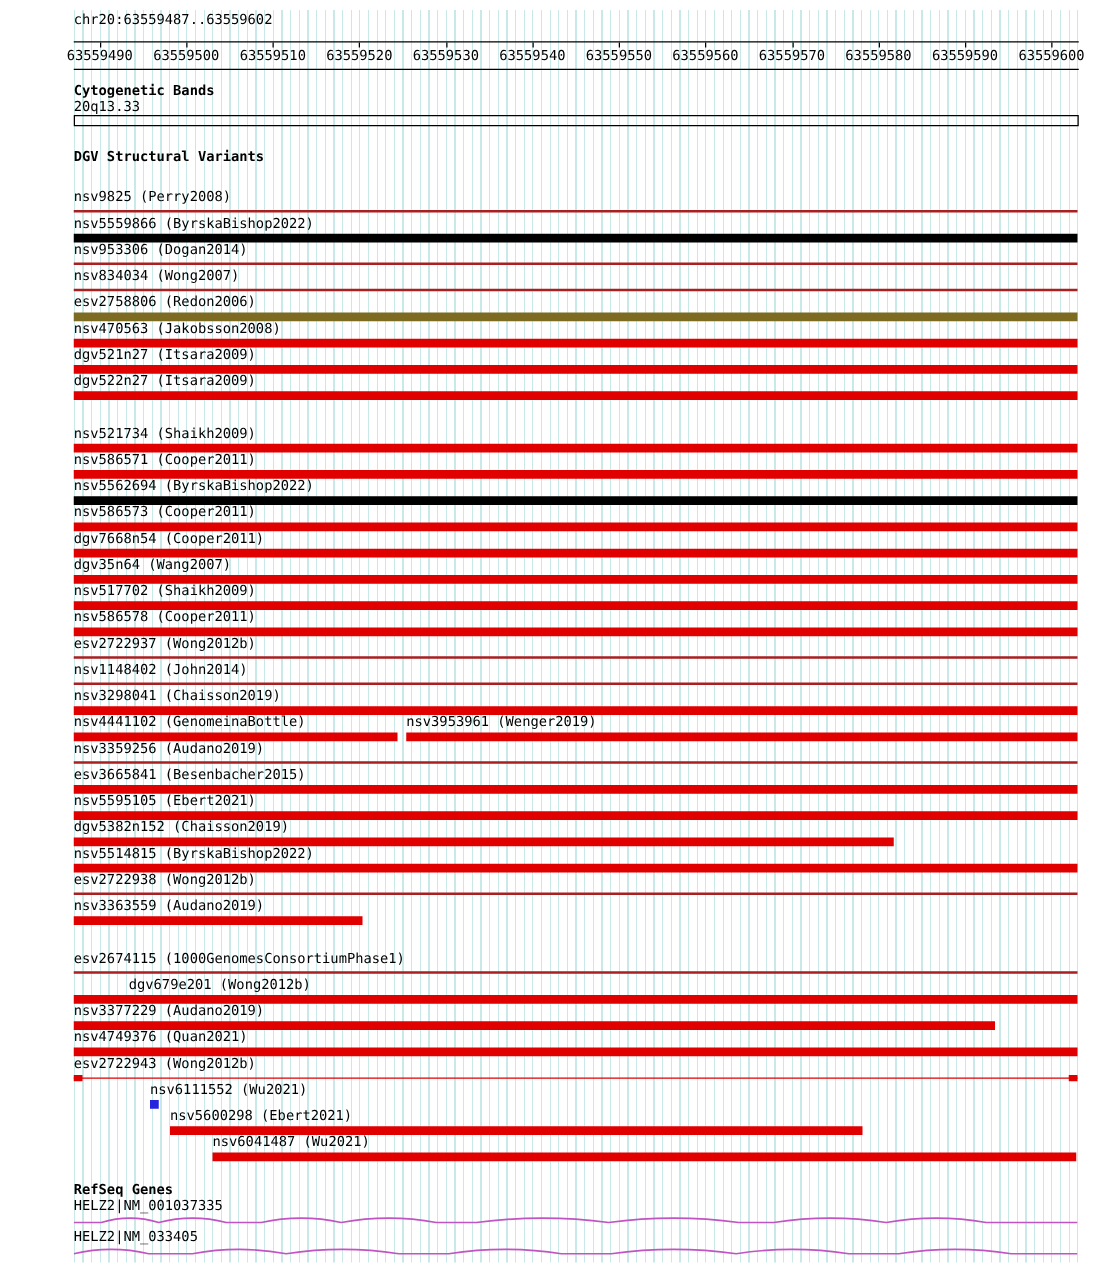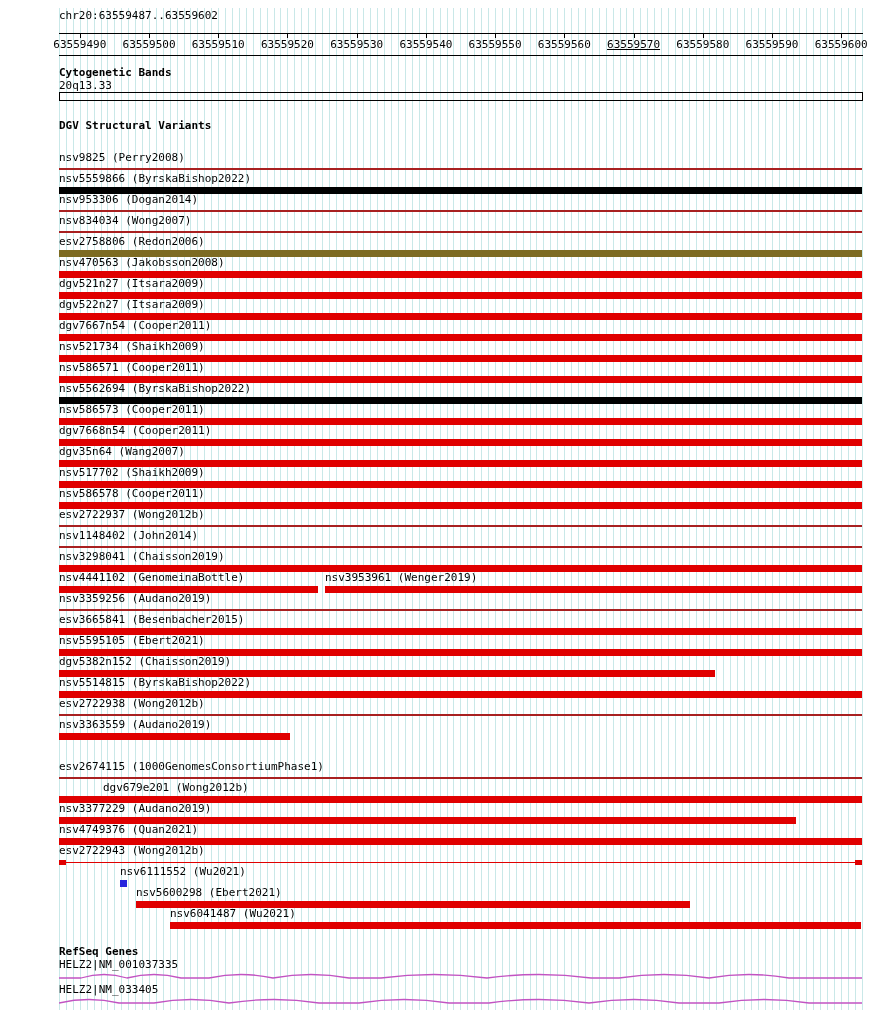--- a/index.html
+++ b/index.html
@@ -61,21 +61,21 @@
       <div class="tick-label" style="left: 228.46px;">63559520</div>
       <div class="tick" style="left: 297.68px;"></div>
       <div class="tick-label" style="left: 297.68px;">63559530</div>
       <div class="tick" style="left: 366.9px;"></div>
       <div class="tick-label" style="left: 366.9px;">63559540</div>
       <div class="tick" style="left: 436.12px;"></div>
       <div class="tick-label" style="left: 436.12px;">63559550</div>
       <div class="tick" style="left: 505.34px;"></div>
       <div class="tick-label" style="left: 505.34px;">63559560</div>
       <div class="tick" style="left: 574.56px;"></div>
-      <div class="tick-label" style="left: 574.56px; text-decoration: underline;">63559570</div>
+      <div class="tick-label" style="left: 574.56px;">63559570</div>
       <div class="tick" style="left: 643.78px;"></div>
       <div class="tick-label" style="left: 643.78px;">63559580</div>
       <div class="tick" style="left: 713px;"></div>
       <div class="tick-label" style="left: 713px;">63559590</div>
       <div class="tick" style="left: 782.22px;"></div>
       <div class="tick-label" style="left: 782.22px;">63559600</div>
     </div>
 
   <div class="hline" style="top:55px;"></div>
 
@@ -111,24 +111,20 @@
         <div class="vbar" style="left: 0px; width: 803px; height: 7px; top: 14px; background: var(--c-red);"></div>
       </div>
       <div class="vrow" style="top: 126px;">
         <div class="vlabel" style="left: 0px;">dgv521n27 (Itsara2009)</div>
         <div class="vbar" style="left: 0px; width: 803px; height: 7px; top: 14px; background: var(--c-red);"></div>
       </div>
       <div class="vrow" style="top: 147px;">
         <div class="vlabel" style="left: 0px;">dgv522n27 (Itsara2009)</div>
         <div class="vbar" style="left: 0px; width: 803px; height: 7px; top: 14px; background: var(--c-red);"></div>
       </div>
-      <div class="vrow" style="top: 168px;">
-        <div class="vlabel" style="left: 0px;">dgv7667n54 (Cooper2011)</div>
-        <div class="vbar" style="left: 0px; width: 803px; height: 7px; top: 14px; background: var(--c-red);"></div>
-      </div>
       <div class="vrow" style="top: 189px;">
         <div class="vlabel" style="left: 0px;">nsv521734 (Shaikh2009)</div>
         <div class="vbar" style="left: 0px; width: 803px; height: 7px; top: 14px; background: var(--c-red);"></div>
       </div>
       <div class="vrow" style="top: 210px;">
         <div class="vlabel" style="left: 0px;">nsv586571 (Cooper2011)</div>
         <div class="vbar" style="left: 0px; width: 803px; height: 7px; top: 14px; background: var(--c-red);"></div>
       </div>
       <div class="vrow" style="top: 231px;">
         <div class="vlabel" style="left: 0px;">nsv5562694 (ByrskaBishop2022)</div>

